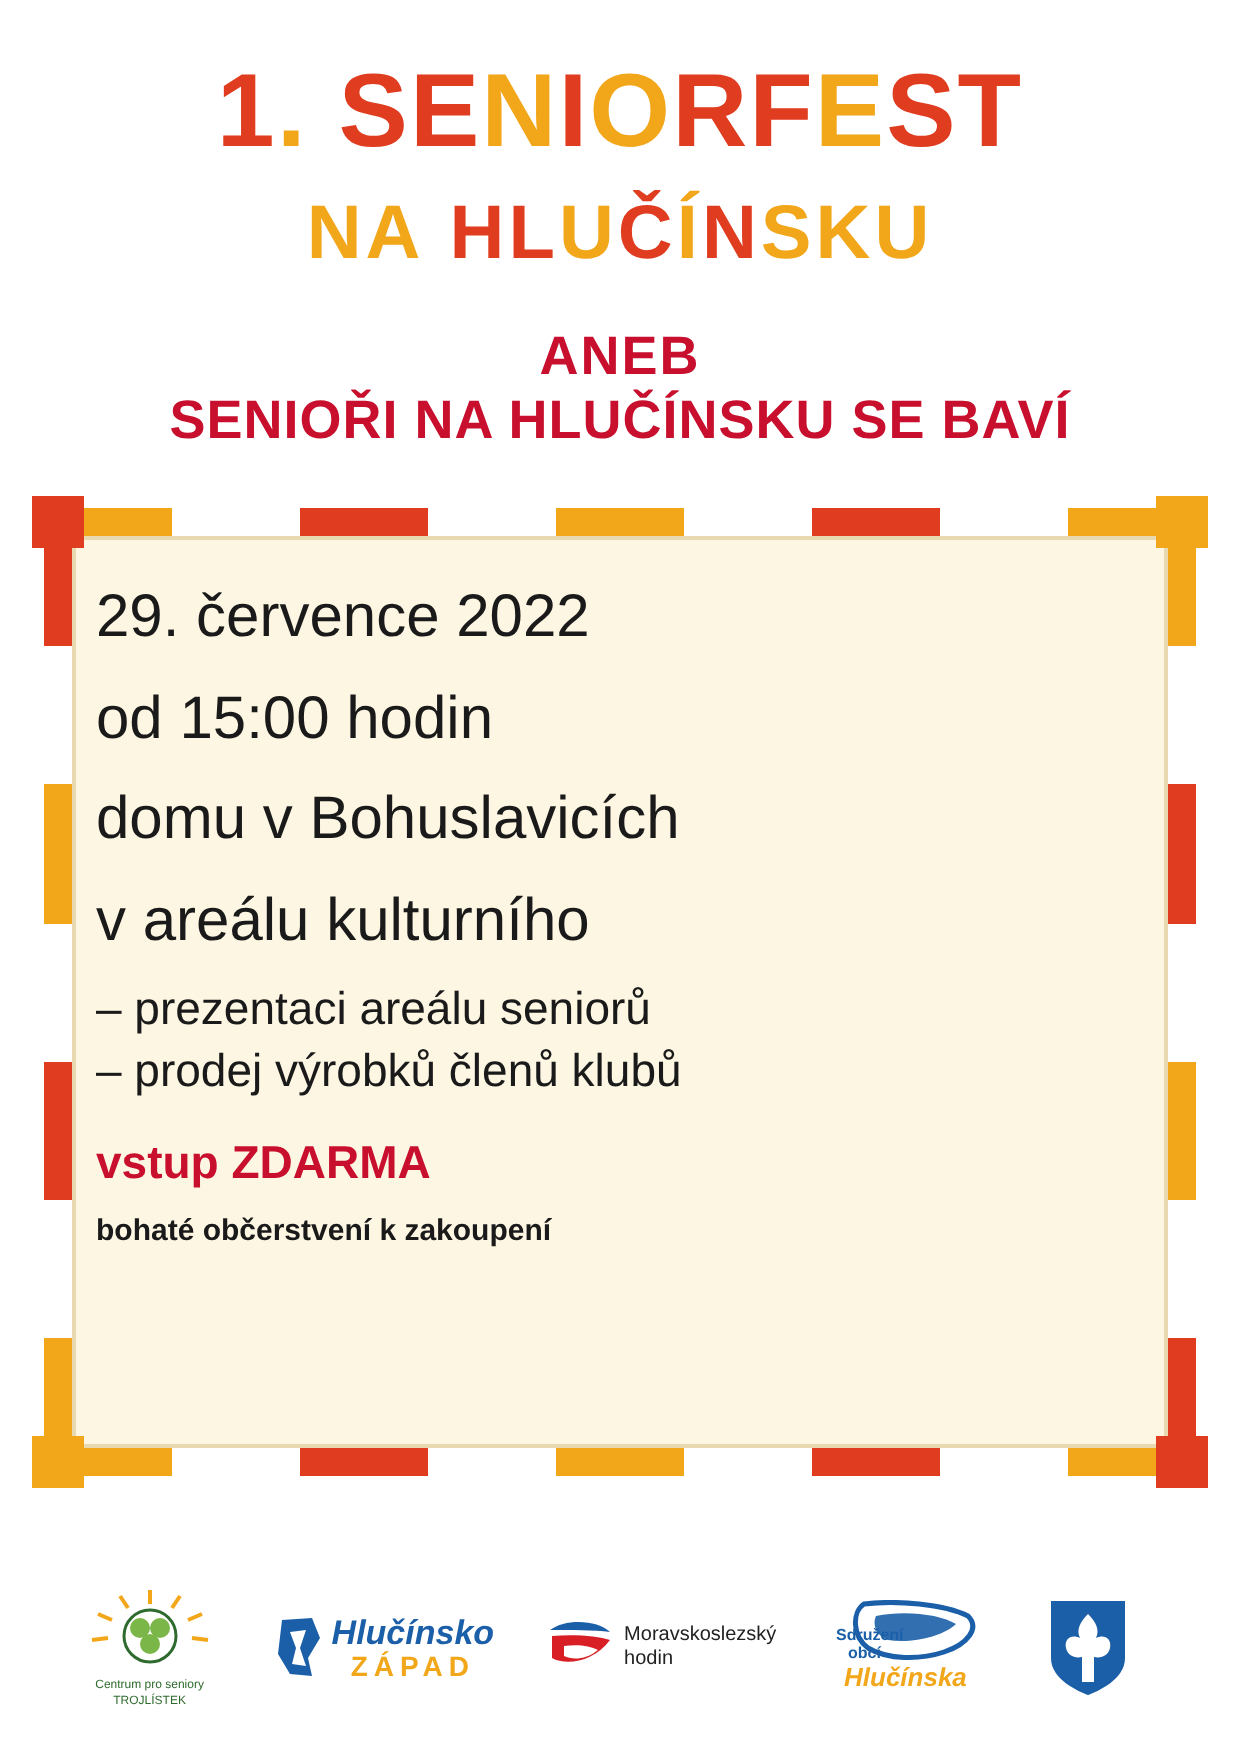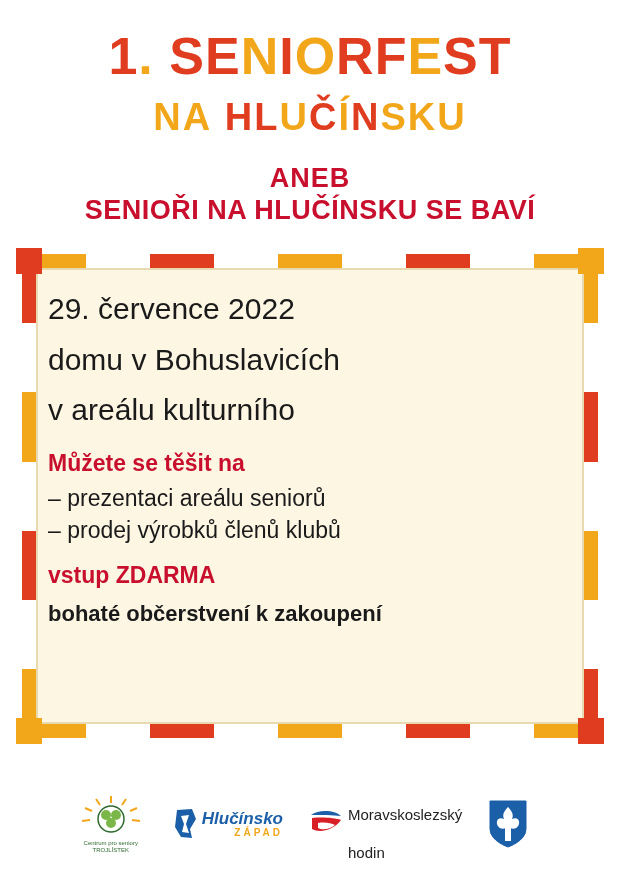--- a/index.html
+++ b/index.html
@@ -136,21 +136,21 @@
     color: #1a1a1a;
   }
   .zdarma {
     margin-top: 16px;
     font-size: 23px;
     font-weight: bold;
     color: #c8102e;
   }
   .obcerstveni {
     margin-top: 12px;
-    font-size: 22px;
+    font-size: 15px;
     font-weight: bold;
     color: #1a1a1a;
   }
 
   
   .logos {
     position: absolute;
     left: 0;
     right: 16px;
     bottom: 18px;
@@ -172,31 +172,30 @@
     color: #2f6b2f;
   }
   .logo-txt-blue {
     color: #1b5fa8;
     font-weight: bold;
     font-style: italic;
     font-size: 17px;
     line-height: 1;
   }
   .logo-txt-small {
-    font-size: 10px;
+    font-size: 14px;
     letter-spacing: 3px;
     color: #f2a71b;
     font-weight: bold;
-    text-align: right;
+    text-align: center;
   }
   .msk-txt {
-    font-size: 15px;
+    font-size: 10px;
     color: #222;
     line-height: 1.2;
-    margin-top: 20px;
   }
 </style>
 </head>
 <body>
 
 <div class="poster">
 
   <div class="title-block">
     <div class="title-main">
       <span class="ch" style="color:#e03c1f">1</span><span class="ch" style="color:#f2a71b">.</span><span class="ch">&nbsp;</span><span class="ch" style="color:#e03c1f">S</span><span class="ch" style="color:#e03c1f">E</span><span class="ch" style="color:#f2a71b">N</span><span class="ch" style="color:#e03c1f">I</span><span class="ch" style="color:#f2a71b">O</span><span class="ch" style="color:#e03c1f">R</span><span class="ch" style="color:#e03c1f">F</span><span class="ch" style="color:#f2a71b">E</span><span class="ch" style="color:#e03c1f">S</span><span class="ch" style="color:#e03c1f">T</span>
@@ -254,24 +253,24 @@
         <span class="seg" style="background:#e03c1f"></span>
     </div>
 
     <div class="corner tl"></div>
     <div class="corner tr"></div>
     <div class="corner bl"></div>
     <div class="corner br"></div>
 
     <div class="content">
       <div class="when">29. července 2022</div>
+      <div class="when">od 15:00 hodin</div>
       <div class="when">domu v Bohuslavicích</div>
       <div class="when">v areálu kulturního</div>
 
-      <div class="tesit">Můžete se těšit na</div>
       <div class="bullets">
         <div>– prezentaci areálu seniorů</div>
         <div>– prodej výrobků členů klubů</div>
       </div>
       <div class="zdarma">vstup ZDARMA</div>
       <div class="obcerstveni">bohaté občerstvení k zakoupení</div>
     </div>
   </div>
 
   <div class="logos">
@@ -318,20 +317,34 @@
           <path d="M3 9 C14 8 26 9 32 11 C24 22 10 24 3 20 Z" fill="#d81f26"></path>
           <path d="M9 14 C16 13 22 14 26 16 C20 21 13 21 9 19 Z" fill="#ffffff"></path>
         </svg>
         <div>
           <div class="msk-txt">Moravskoslezský</div>
           <div class="msk-txt">hodin</div>
         </div>
       </div>
     </div>
 
+    <div class="logo">
+      <div style="position:relative;width:84px;height:48px">
+        <svg width="84" height="48" viewBox="0 0 84 48">
+          <path d="M18 2 C34 0 58 2 70 8 C76 14 70 22 58 26 C46 30 30 30 20 24 C12 18 12 6 18 2 Z" fill="none" stroke="#1b5fa8" stroke-width="2.5"></path>
+          <path d="M24 8 C38 5 56 7 64 12 C58 18 42 22 30 20 C24 18 22 12 24 8 Z" fill="#1b5fa8" opacity="0.9"></path>
+          <text x="4" y="20" font-family="Liberation Sans, sans-serif" font-size="8" font-weight="bold" fill="#1b5fa8">Sdružení</text>
+          <text x="10" y="29" font-family="Liberation Sans, sans-serif" font-size="8" font-weight="bold" fill="#1b5fa8">obcí</text>
+          <text x="8" y="43" font-family="Liberation Sans, sans-serif" font-size="13" font-style="italic" font-weight="bold" fill="#f2a71b">Hlučínska</text>
+        </svg>
+        
+        
+        
+      </div>
+    </div>
 
     <div class="logo">
       <svg width="40" height="50" viewBox="0 0 40 50">
         <path d="M2 2 H38 V30 C38 42 20 48 20 48 C20 48 2 42 2 30 Z" fill="#1b5fa8" stroke="#1b5fa8"></path>
         <path d="M20 8 C24 12 26 16 24 20 C28 18 32 20 31 25 C30 30 24 31 20 28 C16 31 10 30 9 25 C8 20 12 18 16 20 C14 16 16 12 20 8 Z" fill="#ffffff"></path>
         <rect x="17" y="28" width="6" height="14" fill="#ffffff"></rect>
       </svg>
     </div>
 
   </div>

